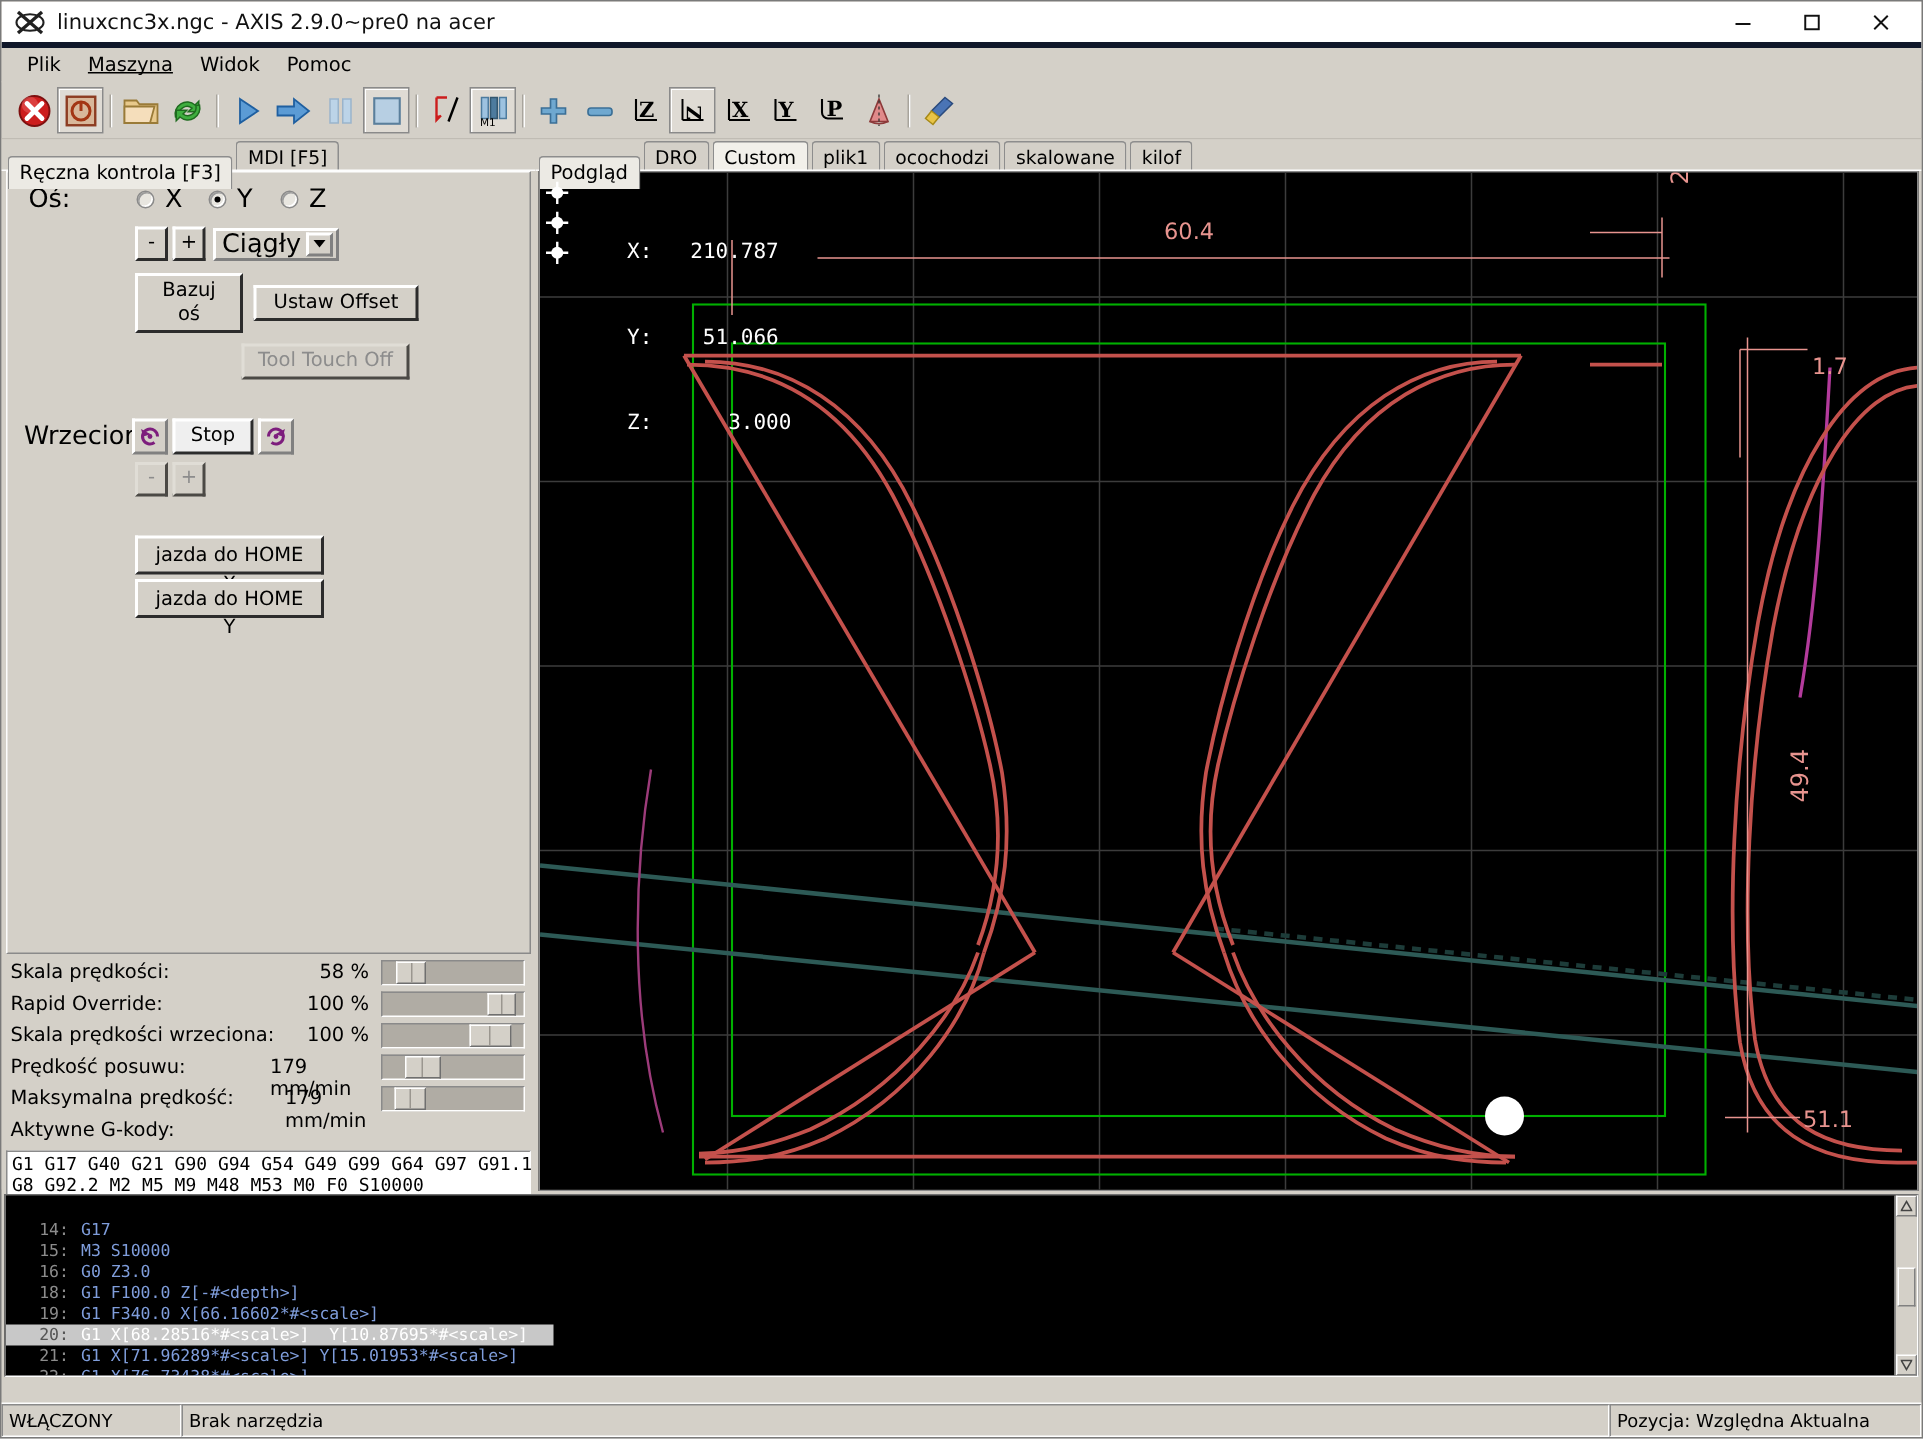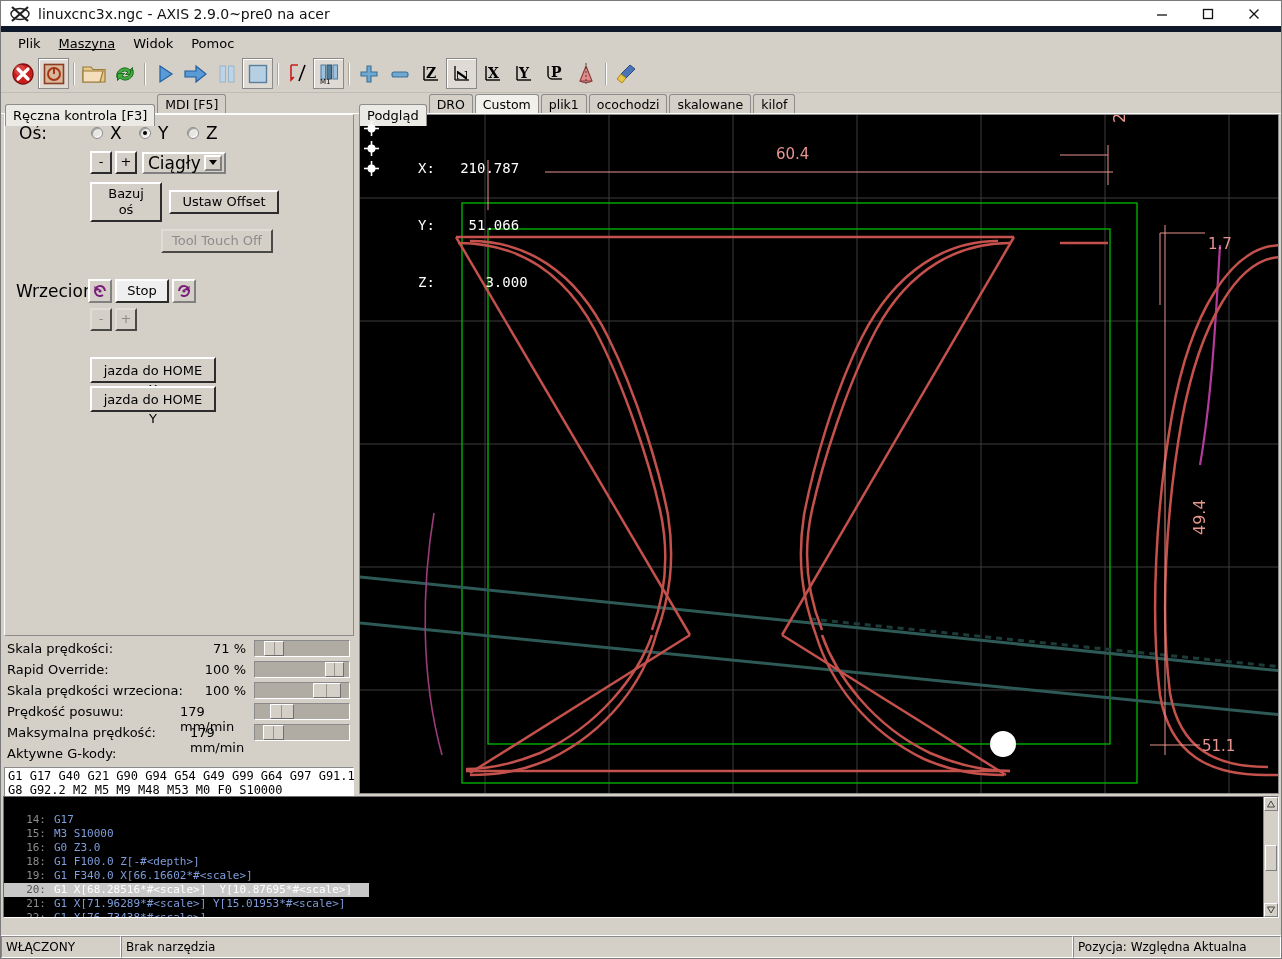--- a/index.html
+++ b/index.html
@@ -13,21 +13,21 @@
     position: relative;
     background: #d4d0c8;
     overflow: hidden;
     border: 1px solid #7a7a7a;
   }
 
   
   .titlebar {
     height: 31px;
     background: #ffffff;
-    border-bottom: 6px solid #0f172a;
+    border-bottom: 4px solid #0f172a;
     display: flex; align-items: center;
     padding: 0 4px 0 8px;
   }
   .tb-icon { width: 22px; height: 22px; flex: 0 0 22px; position: relative; margin-right: 7px; }
   .tb-title {
     font-size: 14px; color: #111; white-space: nowrap;
     font-family: "DejaVu Sans", sans-serif;
   }
   .tb-spacer { flex: 1 1 auto; }
   .tb-btn {
@@ -583,21 +583,21 @@
         </div>
         <div class="row" style="padding:3px 0 0 85px;">
           <div class="btn" style="width:126px;height:26px;line-height:19px;">jazda do HOME Y</div>
         </div>
       </div>
 
       <div class="status-area">
         <div class="srow">
           <div class="sl">
             <span class="nm">Skala prędkości:</span>
-            <span class="vl">71 %</span>
+            <span class="vl">58 %</span>
           </div>
           <div class="slider">
             <div class="thumb" style="left:10%;width:21%;">
                 <span></span>
                 <span></span>
               </div>
           </div>
         </div>
         <div class="srow">
           <div class="sl">

